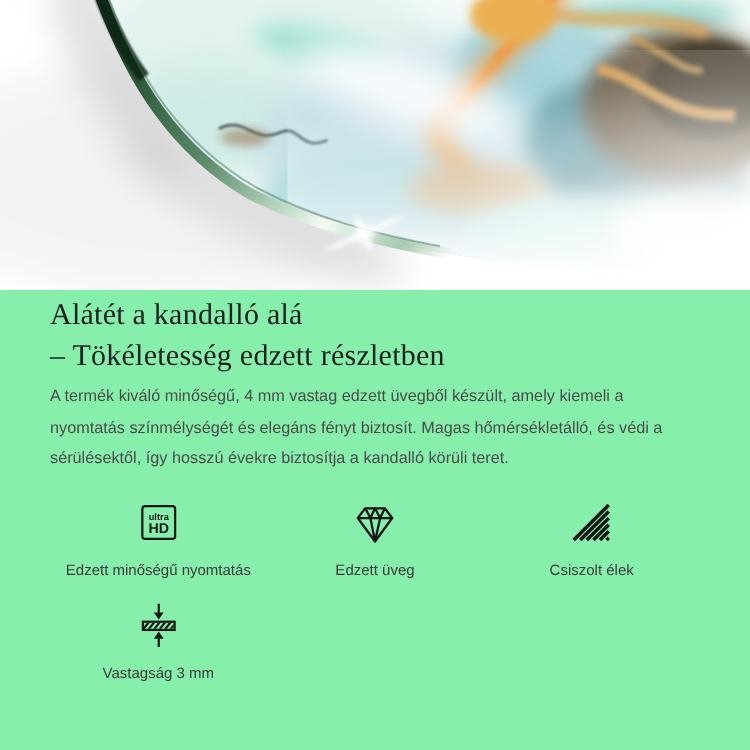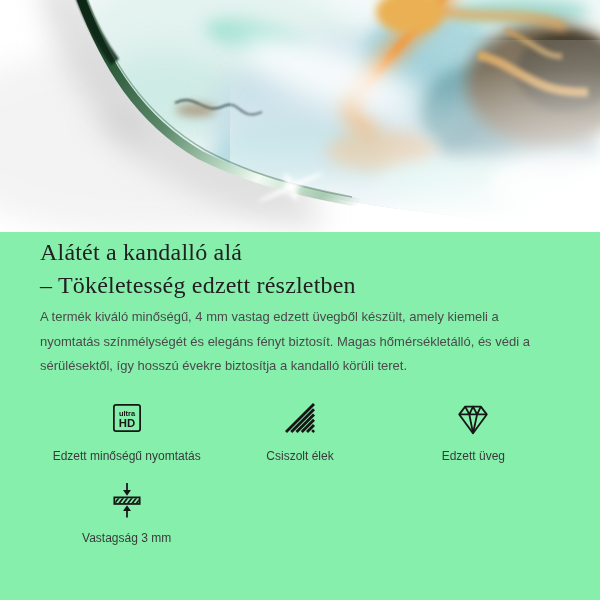--- a/index.html
+++ b/index.html
@@ -138,42 +138,42 @@
             <text class="ic-text" x="24" y="21.5" font-size="8.5">ultra</text>
             <text class="ic-text" x="24" y="34" font-size="13">HD</text>
           </svg>
         </div>
         <div class="feature-label">Edzett minőségű nyomtatás</div>
       </div>
 
 
       <div class="feature">
         <div class="icon-box">
+          <svg width="44" height="44" viewBox="0 0 48 48">
+            <path class="ic" stroke-linejoin="round" d="M9,19 L15.5,10.5 H32.5 L39,19 L24,39.5 Z"></path>
+            <path class="ic" stroke-linejoin="round" d="M9,19 H39 M15.5,10.5 L20,19 L24,10.5 L28.5,19 L32.5,10.5 M20,19 L24,39.5 M28.5,19 L24,39.5"></path>
+          </svg>
+        </div>
+        <div class="feature-label">Edzett üveg</div>
+      </div>
+
+      <div class="feature">
+        <div class="icon-box">
           <svg width="42" height="42" viewBox="0 0 48 48">
             <g stroke="#161616" stroke-width="3.2">
               <path d="M8,40 L40,8"></path>
               <path d="M14,40 L40,14"></path>
               <path d="M20,40 L40,20"></path>
               <path d="M26,40 L40,26"></path>
               <path d="M32,40 L40,32"></path>
               <path d="M38,40 L40,38"></path>
             </g>
           </svg>
         </div>
         <div class="feature-label">Csiszolt élek</div>
-      </div>
-
-      <div class="feature">
-        <div class="icon-box">
-          <svg width="44" height="44" viewBox="0 0 48 48">
-            <path class="ic" stroke-linejoin="round" d="M9,19 L15.5,10.5 H32.5 L39,19 L24,39.5 Z"></path>
-            <path class="ic" stroke-linejoin="round" d="M9,19 H39 M15.5,10.5 L20,19 L24,10.5 L28.5,19 L32.5,10.5 M20,19 L24,39.5 M28.5,19 L24,39.5"></path>
-          </svg>
-        </div>
-        <div class="feature-label">Edzett üveg</div>
       </div>
 
       <div class="feature">
         <div class="icon-box">
           <svg width="42" height="42" viewBox="0 0 48 48">
             <defs>
               <clipPath id="barClip">
                   <rect x="10.5" y="22" width="27" height="5.5"></rect>
                 </clipPath>
             </defs>

